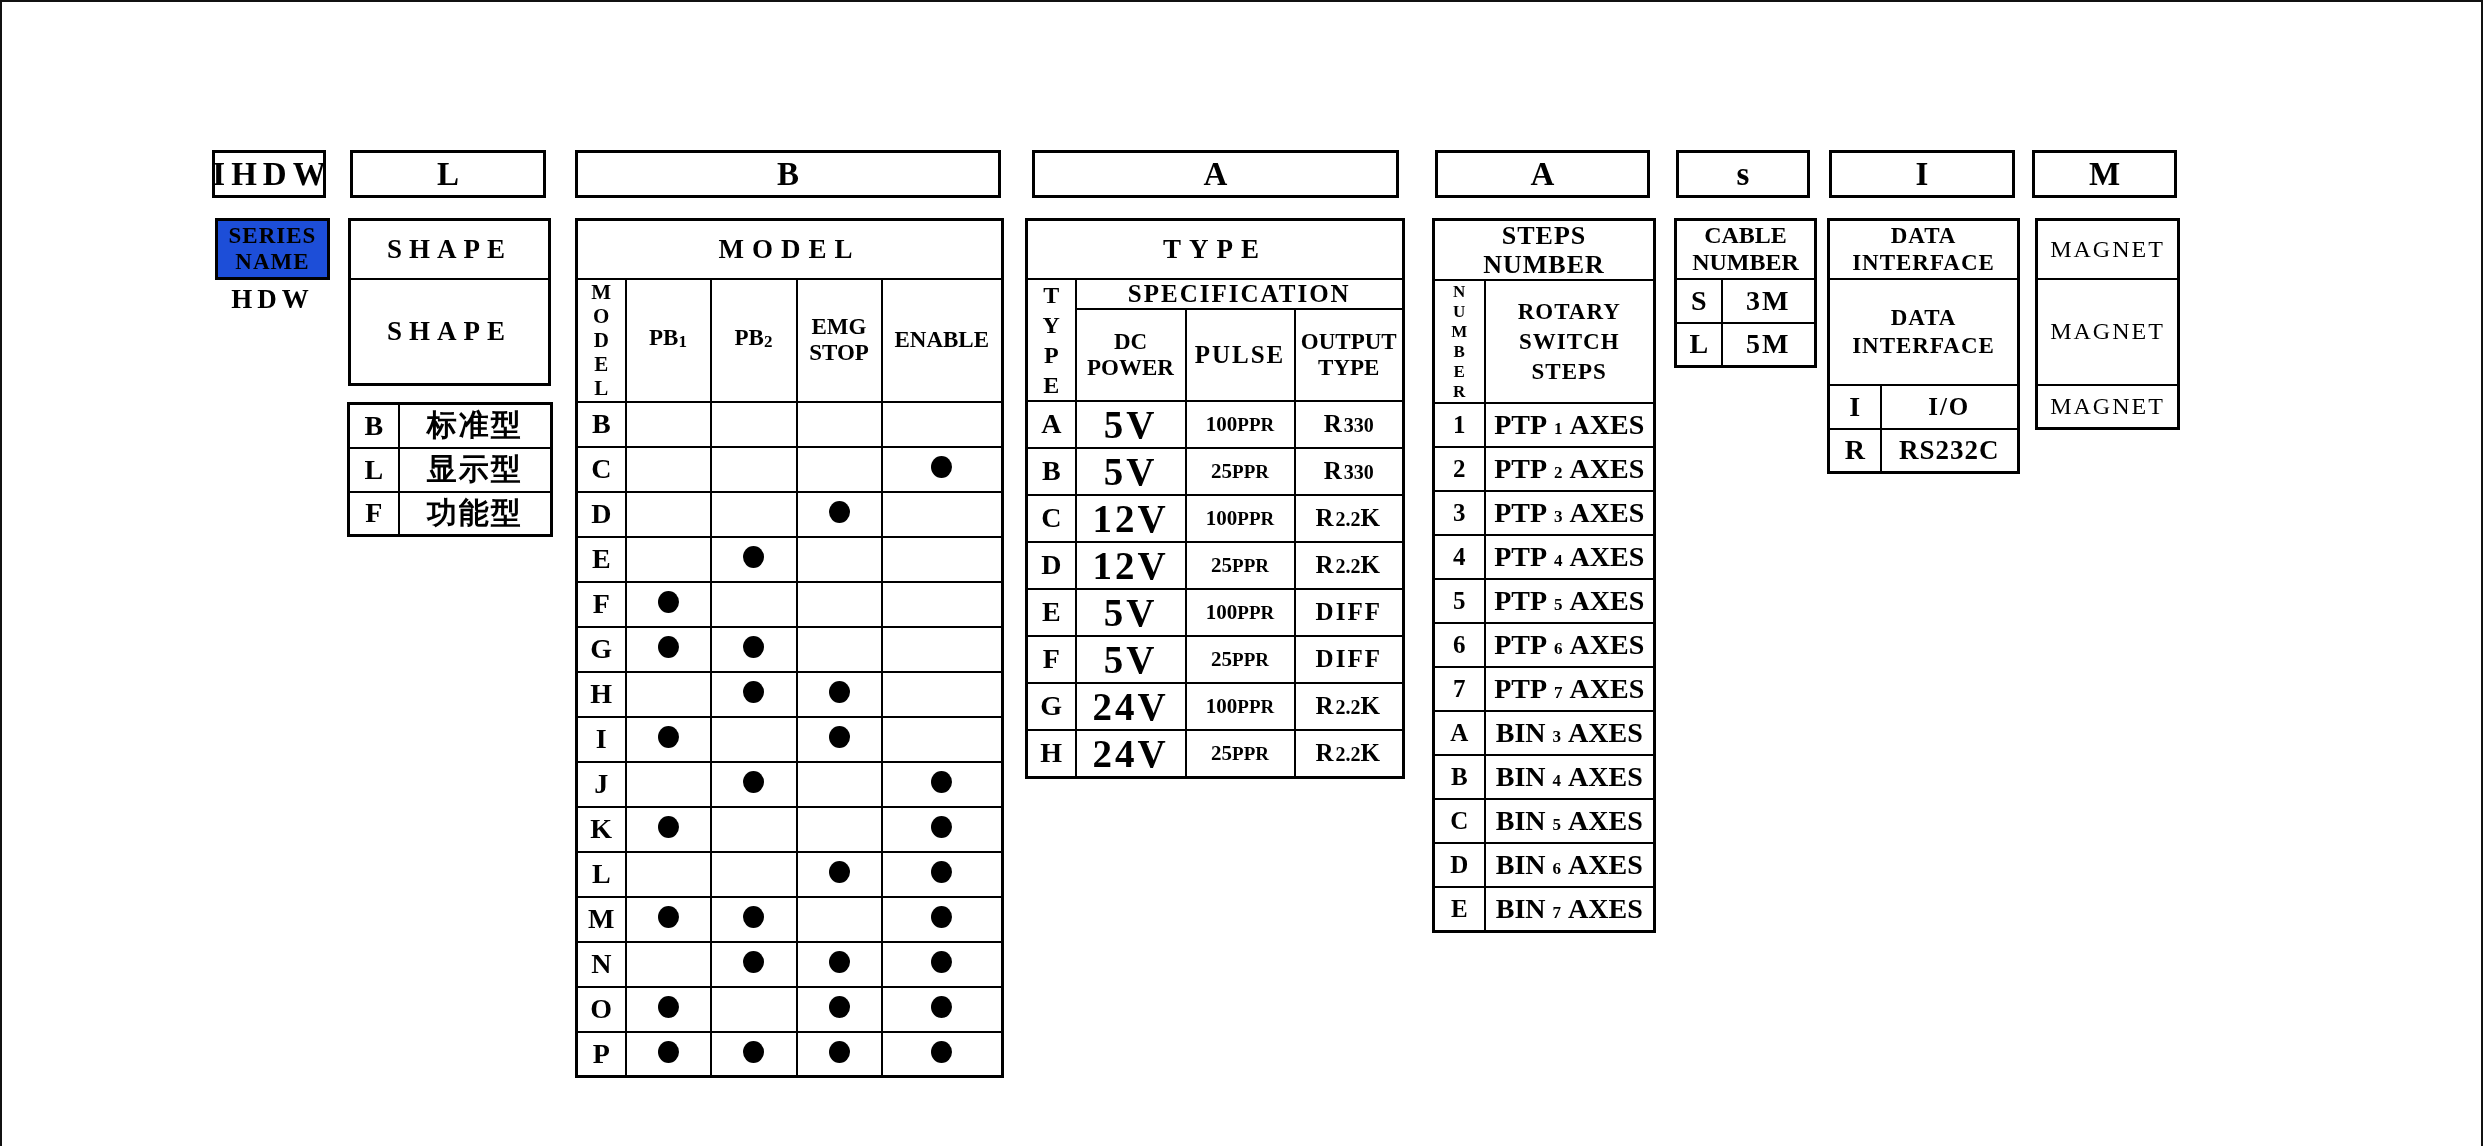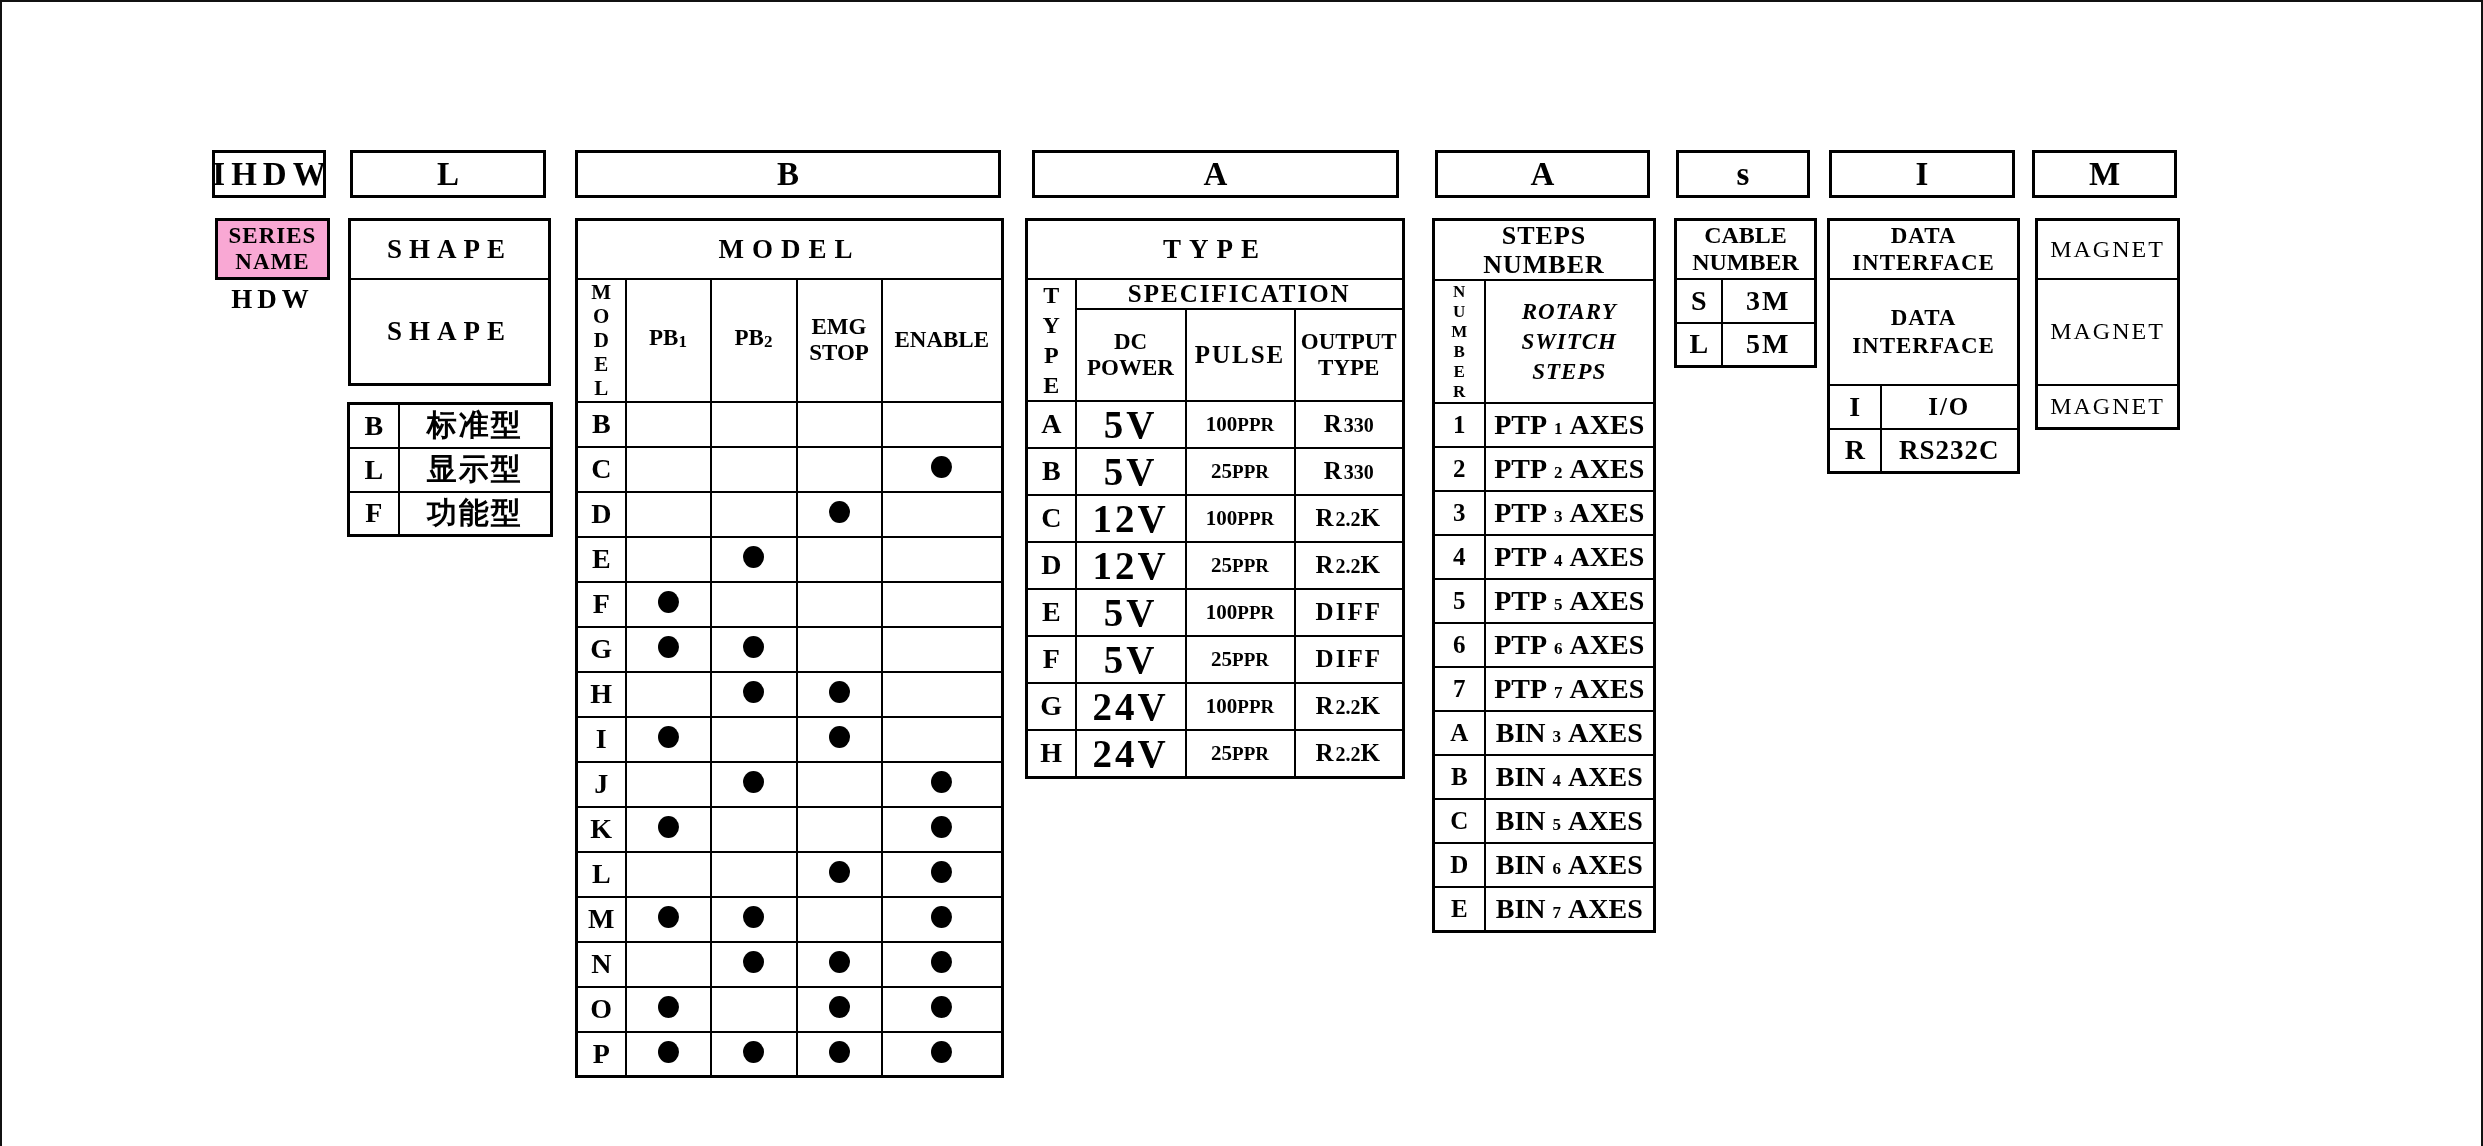--- a/index.html
+++ b/index.html
@@ -9,21 +9,21 @@
     border-top:2px solid #111;border-left:2px solid #111;border-right:2px solid #111;
     box-sizing:border-box;overflow:hidden;
   }
   
   .codebox{
     position:absolute;top:148px;height:48px;border:3px solid #000;box-sizing:border-box;
     display:flex;align-items:center;justify-content:center;
     font-size:33px;font-weight:bold;letter-spacing:6px;padding-left:6px;background:#fff;
   }
   
-  .box{position:absolute;border:3px solid #000;box-sizing:border-box;background:#f9a8d4;
+  .box{position:absolute;border:3px solid #000;box-sizing:border-box;background:#1d4ed8;
     display:flex;align-items:center;justify-content:center;text-align:center;}
   
   table.tb{position:absolute;border-collapse:collapse;table-layout:fixed;background:#fff;border:3px solid #000;}
   table.tb td{border:2px solid #000;padding:0;text-align:center;vertical-align:middle;overflow:hidden;}
   .series-title{font-size:23px;line-height:26px;letter-spacing:1px;font-weight:bold;}
   .series-value{position:absolute;text-align:center;font-size:27px;letter-spacing:5px;font-weight:bold;}
   .shape-cell{font-size:27px;letter-spacing:7px;padding-left:7px;font-weight:bold;}
   .cjk{font-family:"Liberation Sans","DejaVu Sans",sans-serif;font-weight:bold;font-size:30px;letter-spacing:2px;}
   .codeletter{font-size:28px;font-weight:bold;}
   .title-cell{font-size:27px;letter-spacing:8px;padding-left:8px;font-weight:bold;}
@@ -36,21 +36,21 @@
   .rowletter{font-size:28px;font-weight:bold;}
   .dot{display:inline-block;width:21px;height:22px;border-radius:50%;background:#000;}
   .spec-cell{font-size:25px;letter-spacing:2px;font-weight:bold;}
   .pulse-head{font-size:25px;letter-spacing:2px;font-weight:bold;}
   .power-val{font-size:39px;letter-spacing:3px;padding-left:3px;font-weight:bold;}
   .pulse-num{font-size:21px;font-weight:bold;}
   .pulse-unit{font-size:19px;font-weight:bold;}
   .out-pre,.out-post{font-size:25px;letter-spacing:2px;font-weight:bold;}
   .out-small{font-size:20px;font-weight:bold;}
   .two-line{font-size:26px;line-height:29px;letter-spacing:1px;font-weight:bold;}
-  .rotary{font-size:23px;line-height:30px;letter-spacing:1px;font-weight:bold;font-style:italic;}
+  .rotary{font-size:23px;line-height:30px;letter-spacing:1px;font-weight:bold;}
   .steps-code{font-size:25px;font-weight:bold;}
   .steps-pre,.steps-suf{font-size:28px;font-weight:bold;}
   .steps-num{font-size:17px;font-weight:bold;margin:0 7px;}
   .cable-title{font-size:24px;line-height:27px;font-weight:bold;}
   .size-cell{font-size:26px;letter-spacing:5px;padding-left:5px;font-weight:bold;}
   .val-cell{font-size:28px;letter-spacing:2px;font-weight:bold;}
   .di-title{font-size:23px;line-height:27px;letter-spacing:1px;font-weight:bold;}
   .di-sub{font-size:23px;line-height:28px;letter-spacing:1px;font-weight:bold;}
   .io-cell{font-size:25px;letter-spacing:2px;font-weight:bold;}
   .rs-cell{font-size:27px;letter-spacing:1px;font-weight:bold;}

